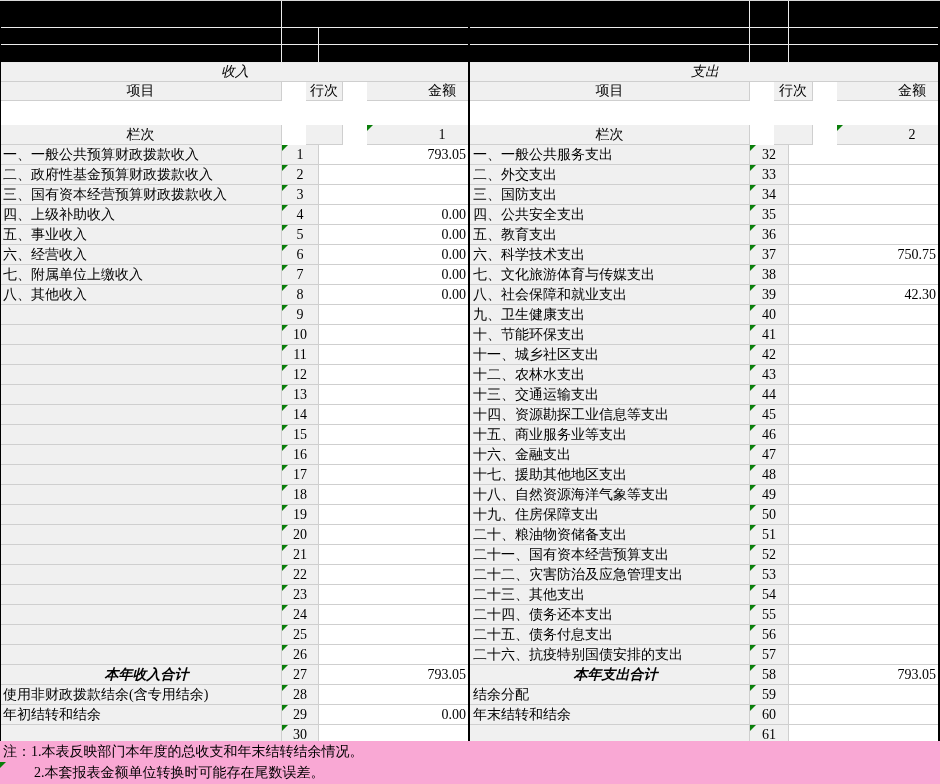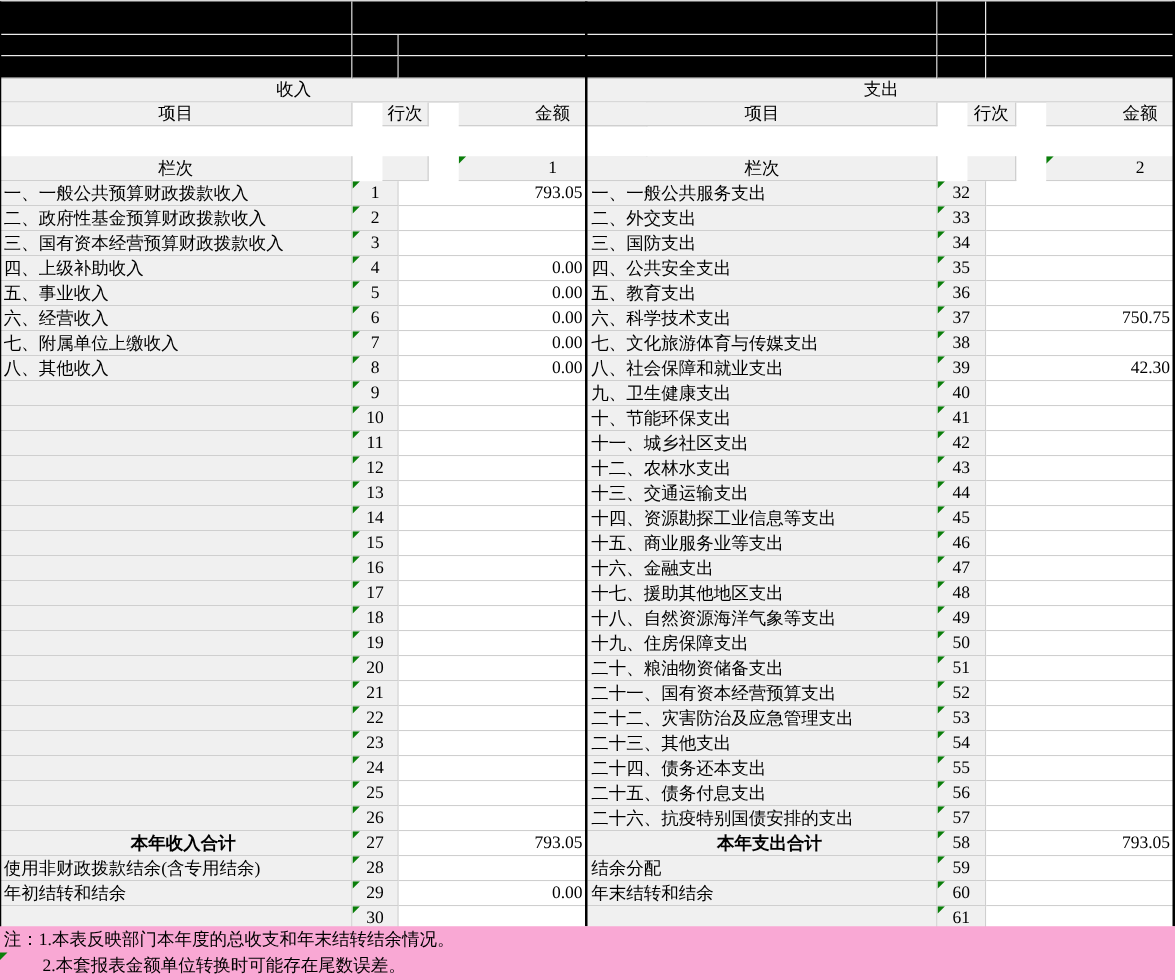--- a/index.html
+++ b/index.html
@@ -25,39 +25,39 @@
     border-right:1px solid #ececec;
     border-bottom:1px solid #ececec;
   }
   .redhdr .span3{grid-column:2 / 5;}
   
   .bodywrap{display:flex;}
   .half{width:470px;}
   .sec-title{
     box-sizing:border-box;height:19px;
     background:#f0f0f0;border-bottom:1px solid #cfcfcf;
-    display:flex;align-items:center;justify-content:center;
+    display:flex;align-items:center;justify-content:center;font-style:italic;
   }
   .hgrid{display:grid;gap:24px;}
   .hgrid.left{grid-template-columns:282px 37px 151px;}
   .hgrid.right{grid-template-columns:280px 39px 151px;}
   .cell{
     box-sizing:border-box;height:20px;
     border-right:1px solid #cfcfcf;border-bottom:1px solid #cfcfcf;
     display:flex;align-items:center;
     white-space:nowrap;overflow:hidden;
     background:#f0f0f0;
     position:relative;
   }
   .hdrrow{height:19px;justify-content:center;}
   .lancirow{height:20px;justify-content:center;}
   .cell.item{padding-left:3px;}
   .cell.rowno{justify-content:center;}
   .cell.amount{justify-content:flex-end;padding-right:3px;background:#fff;}
-  .cell.total{justify-content:center;font-weight:bold;padding-left:12px;}
+  .cell.total{justify-content:center;font-weight:bold;padding-left:12px;font-style:italic;}
   .rowsgrid{display:grid;grid-auto-rows:20px;}
   .rowsgrid.left{grid-template-columns:282px 37px 151px;}
   .rowsgrid.right{grid-template-columns:280px 39px 151px;}
   
   .tri{
     position:absolute;left:0;top:0;width:0;height:0;
     border-top:6px solid #0a7e0a;border-right:6px solid transparent;
   }
   
   .edge{position:absolute;background:#000;top:0;}

